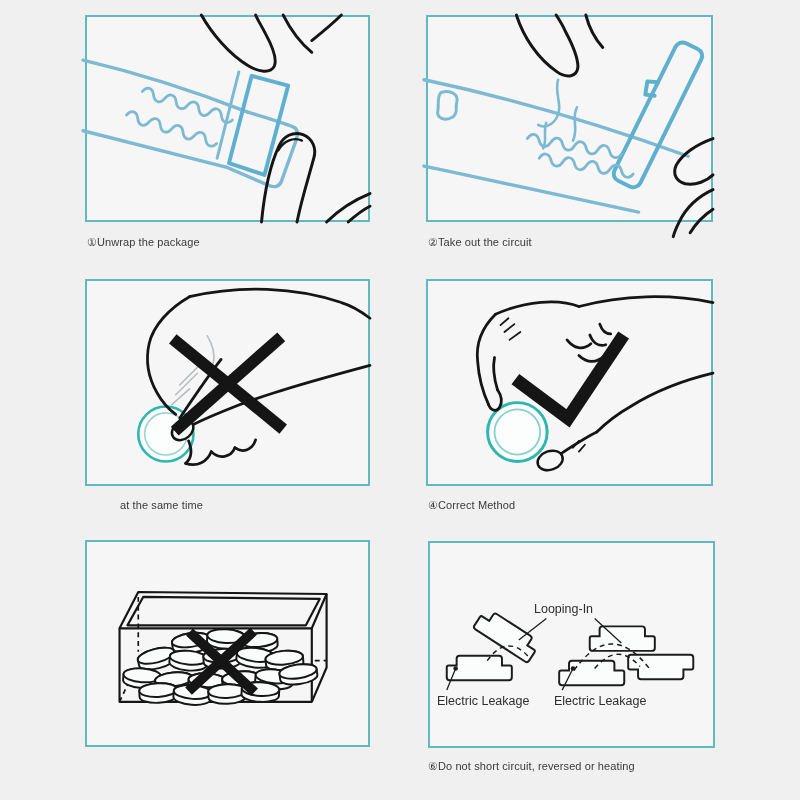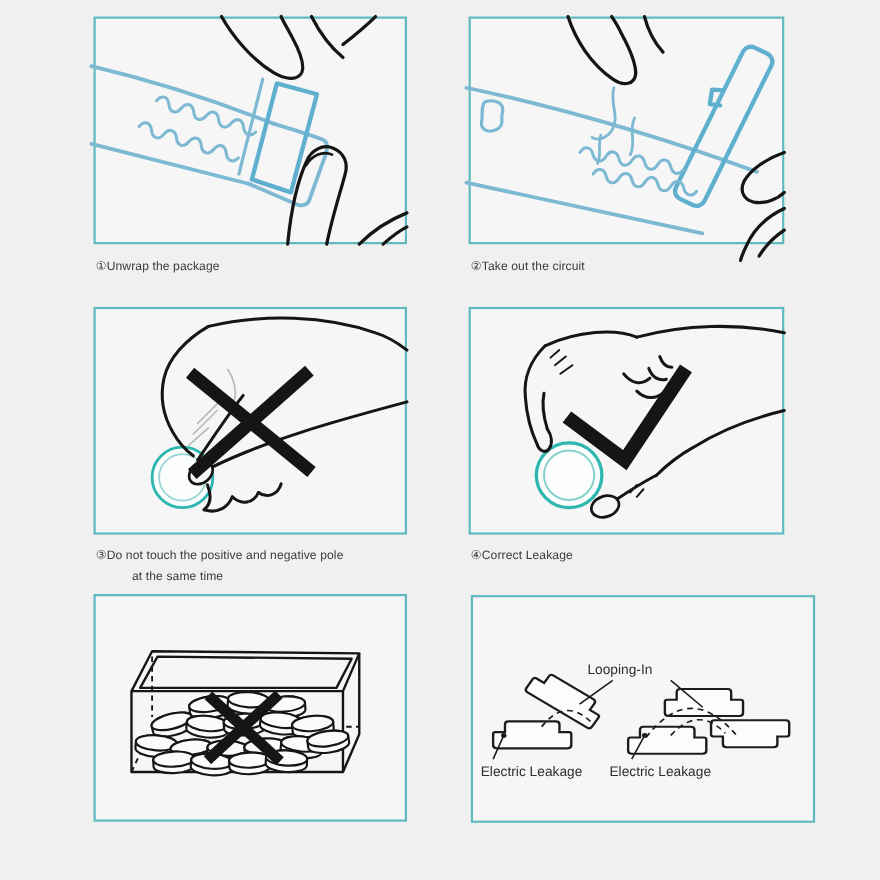--- a/index.html
+++ b/index.html
@@ -179,21 +179,21 @@
         <use href="#coinDef" transform="translate(142,152) rotate(-2)"></use>
         <use href="#coinDef" transform="translate(176,150) rotate(3)"></use>
       </g>
       <g stroke="#151515" stroke-width="10" stroke-linecap="butt">
         <path d="M104,92 L170,153"></path>
           <path d="M169,91 L103,152"></path>
       </g>
     </svg>
   </div>
 
-  <div class="panel" style="left:428px;top:541px;width:313px;height:207px">
+  <div class="panel" style="left:428px;top:541px;width:287px;height:207px">
     <svg viewBox="0 0 287 207" preserveAspectRatio="none">
       <defs>
         <path id="cellDef" d="M0,25 L0,15 Q0,13 2,13 L10,13 L10,6 Q10,3 13,3 L53,3 Q56,3 56,6 L56,13 L64,13 Q66,13 66,15 L66,25 Q66,28 63,28 L3,28 Q0,28 0,25 Z" fill="#fbfcfc" stroke="#1c1c1c" stroke-width="2"></path>
       </defs>
       <g>
         <use href="#cellDef" transform="translate(17,112)"></use>
         <use href="#cellDef" transform="translate(78,94) rotate(33) translate(-33,-15.5)"></use>
         <use href="#cellDef" transform="translate(162,82)"></use>
         <use href="#cellDef" transform="translate(131,117)"></use>
         <use href="#cellDef" transform="translate(201,142) scale(1,-1)"></use>
@@ -213,18 +213,18 @@
       <circle cx="145" cy="128" r="2.3" fill="#1c1c1c"></circle>
     </svg>
     <span class="p6label" style="left:104px;top:59px">Looping-In</span>
     <span class="p6label" style="left:7px;top:151px">Electric Leakage</span>
     <span class="p6label" style="left:124px;top:151px">Electric Leakage</span>
   </div>
 
   <div class="caption" style="left:87px;top:233px">①Unwrap the package</div>
   <div class="caption" style="left:428px;top:233px">②Take out the circuit</div>
   <div class="caption" style="left:87px;top:496px">
-    <span>③Do not touch the positive and negative pole</span>
     <span class="l2">at the same time</span>
   </div>
-  <div class="caption" style="left:428px;top:496px">④Correct Leakage</div>
+  <div class="caption" style="left:428px;top:496px">④Correct Method</div>
+  <div class="caption" style="left:428px;top:757px">⑥Do not short circuit, reversed or heating</div>
 
 </div>
 
 </body></html>

